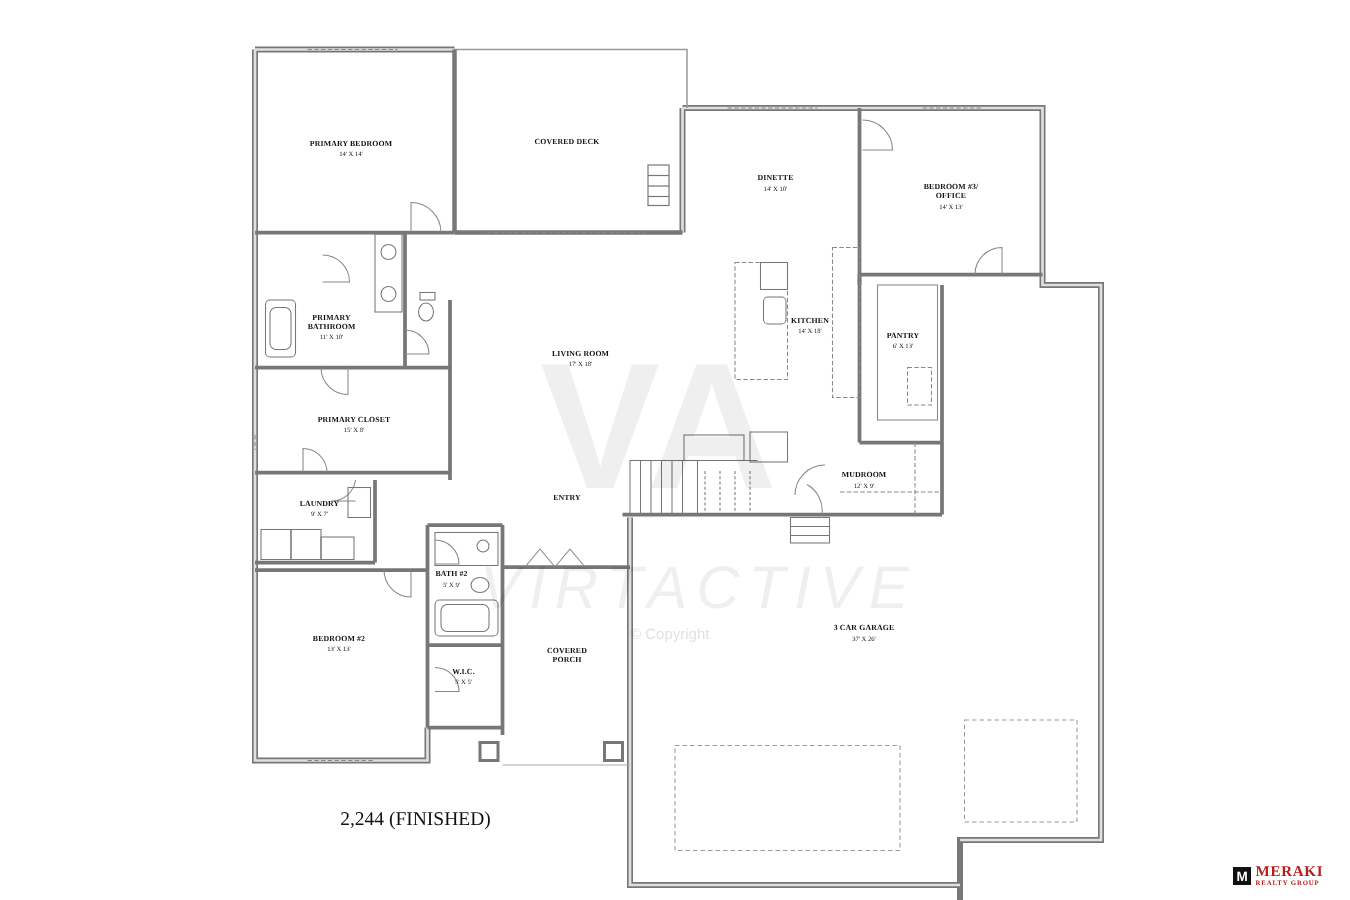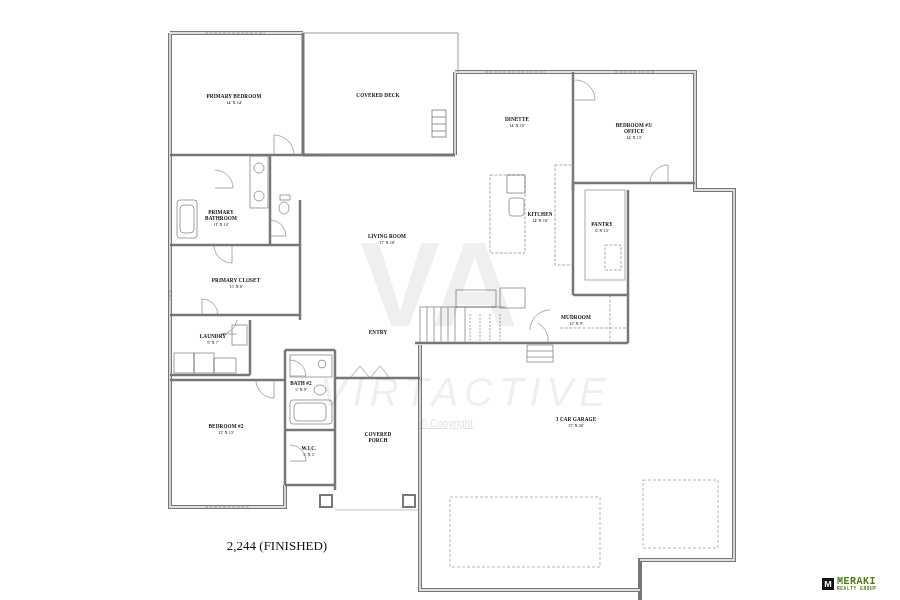--- a/index.html
+++ b/index.html
@@ -4,21 +4,21 @@
 <style>
   html, body { margin:0; padding:0; background:#ffffff; }
   body { width:900px; height:600px; position:relative; overflow:hidden; font-family:"Liberation Serif", serif; }
   #plan { position:absolute; left:0; top:0; }
   .lbl { position:absolute; text-align:center; color:#111; font-family:"Liberation Serif", serif; transform:translateX(-50%); white-space:nowrap; line-height:1.15; }
   .lbl .n { font-weight:bold; font-size:5.2px; letter-spacing:0.1px; display:block; }
   .lbl .d { font-size:4.4px; display:block; }
   .sqft { position:absolute; left:212px; top:538px; width:130px; text-align:center; font-family:"Liberation Serif", serif; font-weight:normal; font-size:13px; line-height:15px; color:#111; }
   .brand { position:absolute; left:822px; top:577px; display:flex; align-items:center; gap:3px; }
   .brand .logo { width:12px; height:12px; background:#111; color:#fff; font-family:"Liberation Sans", sans-serif; font-size:9px; font-weight:bold; display:flex; align-items:center; justify-content:center; }
-  .brand .txt { display:flex; flex-direction:column; font-family:Liberation Mono, monospace; color:#4d7c0f; line-height:1; }
+  .brand .txt { display:flex; flex-direction:column; font-family:Liberation Serif, serif; color:#b91c1c; line-height:1; }
   .brand .t1 { font-size:10px; font-weight:bold; letter-spacing:0.5px; }
   .brand .t2 { font-size:4.5px; letter-spacing:0.6px; font-weight:bold; }
   .wm { position:absolute; font-family:"Liberation Sans", sans-serif; color:#000; opacity:0.06; pointer-events:none;margin-top:40px; }
 </style>
 </head>
 <body>
 
 <svg id="plan" width="900" height="600" viewBox="0 0 900 600">
   <g fill="none" stroke="#6e6e6e">
 
@@ -165,21 +165,21 @@
 
     <g stroke="#999" stroke-width="0.7" stroke-dasharray="3 2">
       <rect x="450" y="497" width="150" height="70"></rect>
       <rect x="643" y="480" width="75" height="68"></rect>
     </g>
   </g>
 </svg>
 
 <div class="wm" style="left:360px;top:175px;font-size:120px;font-weight:bold;">VA</div>
 <div class="wm" style="left:320px;top:330px;font-size:40px;letter-spacing:6px;font-style:italic;">VIRTACTIVE</div>
-<div class="wm" style="left:420px;top:378px;font-size:10px;opacity:0.12;text-decoration:underline;">© Copyright</div>
+<div class="wm" style="left:420px;top:378px;font-size:10px;opacity:0.12;">© Copyright</div>
 
 <div class="lbl" style="left:234px;top:94px;">
     <span class="n">PRIMARY BEDROOM</span>
     <span class="d">14' X 14'</span>
   </div>
 <div class="lbl" style="left:378px;top:93px;">
     <span class="n">COVERED DECK</span>
   </div>
 <div class="lbl" style="left:517px;top:117px;">
     <span class="n">DINETTE</span>

